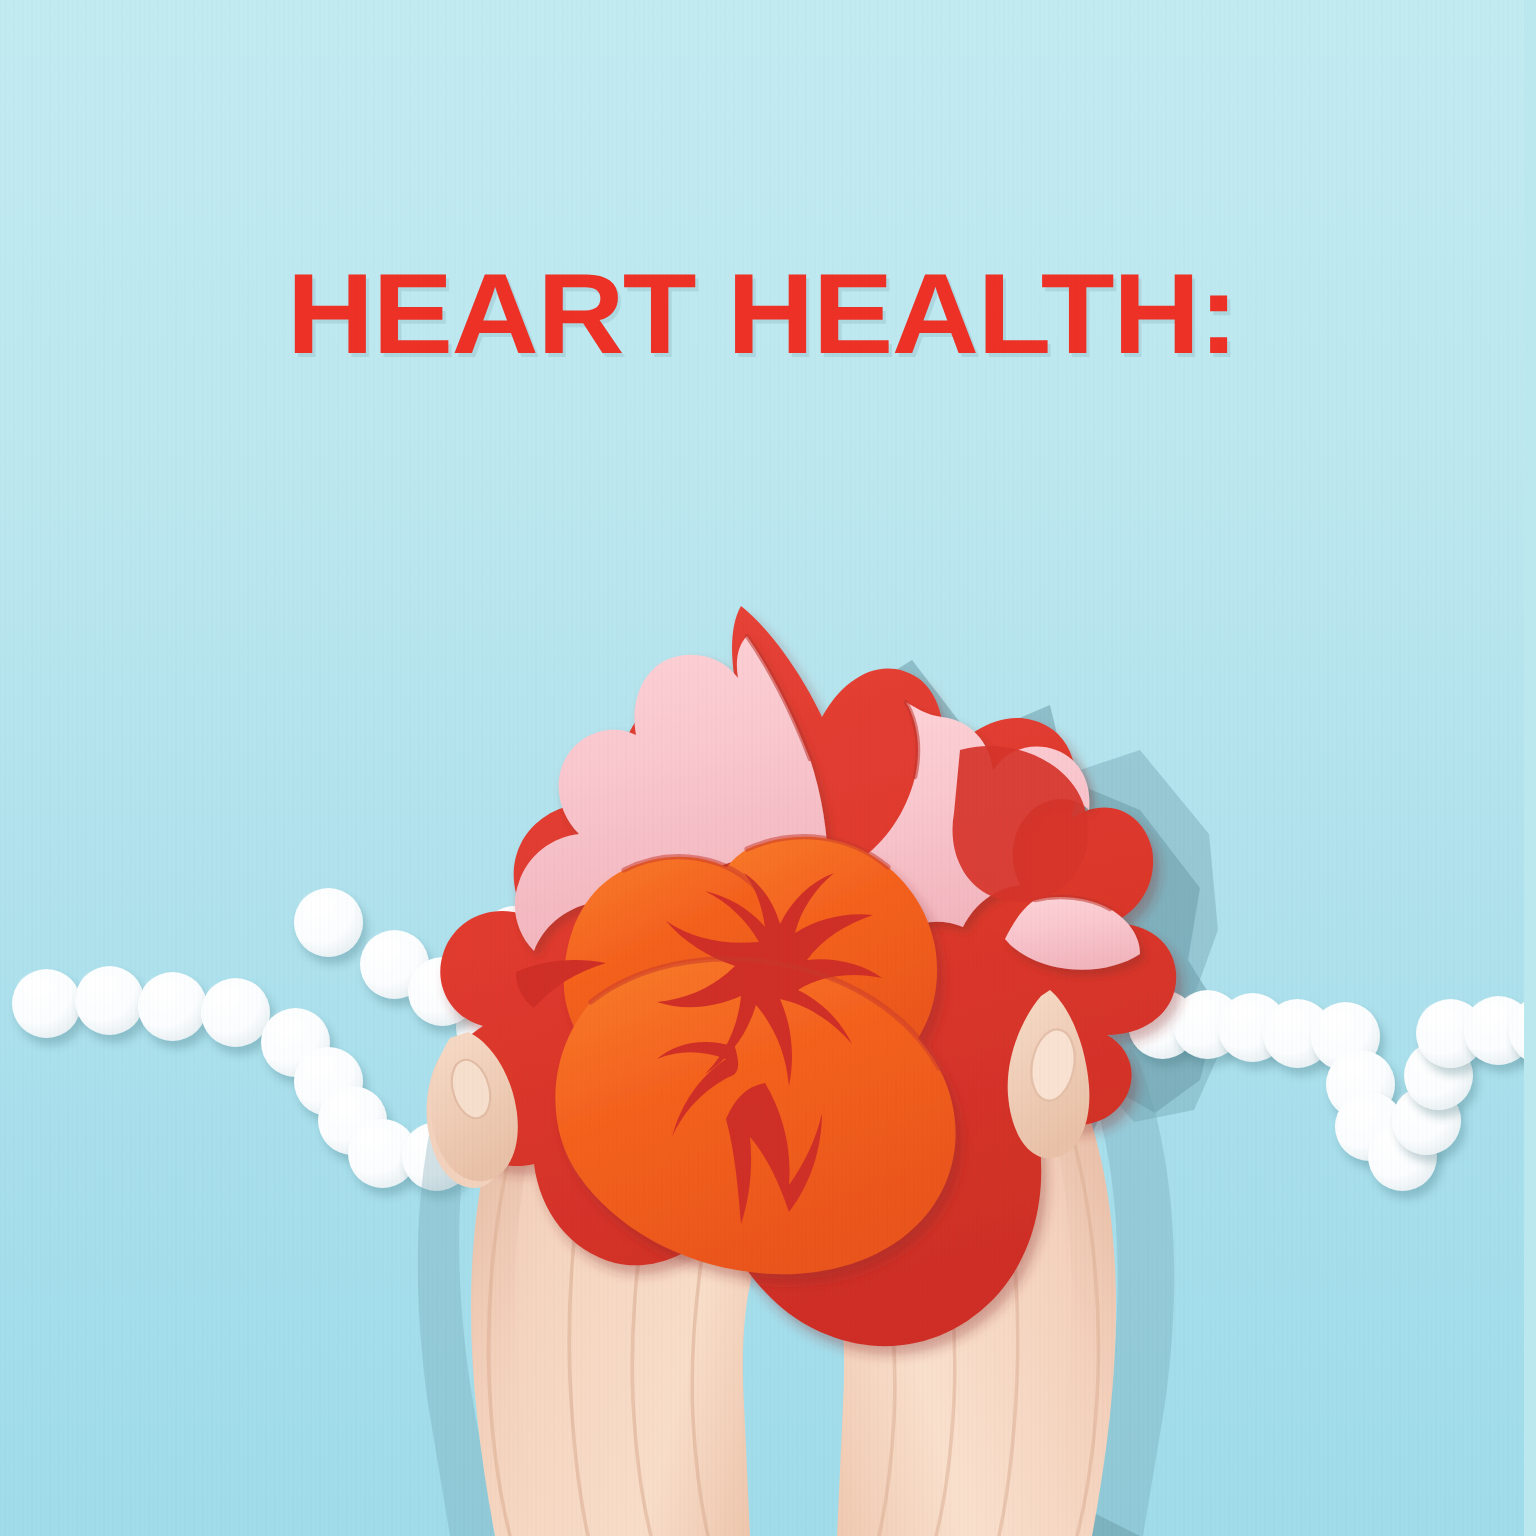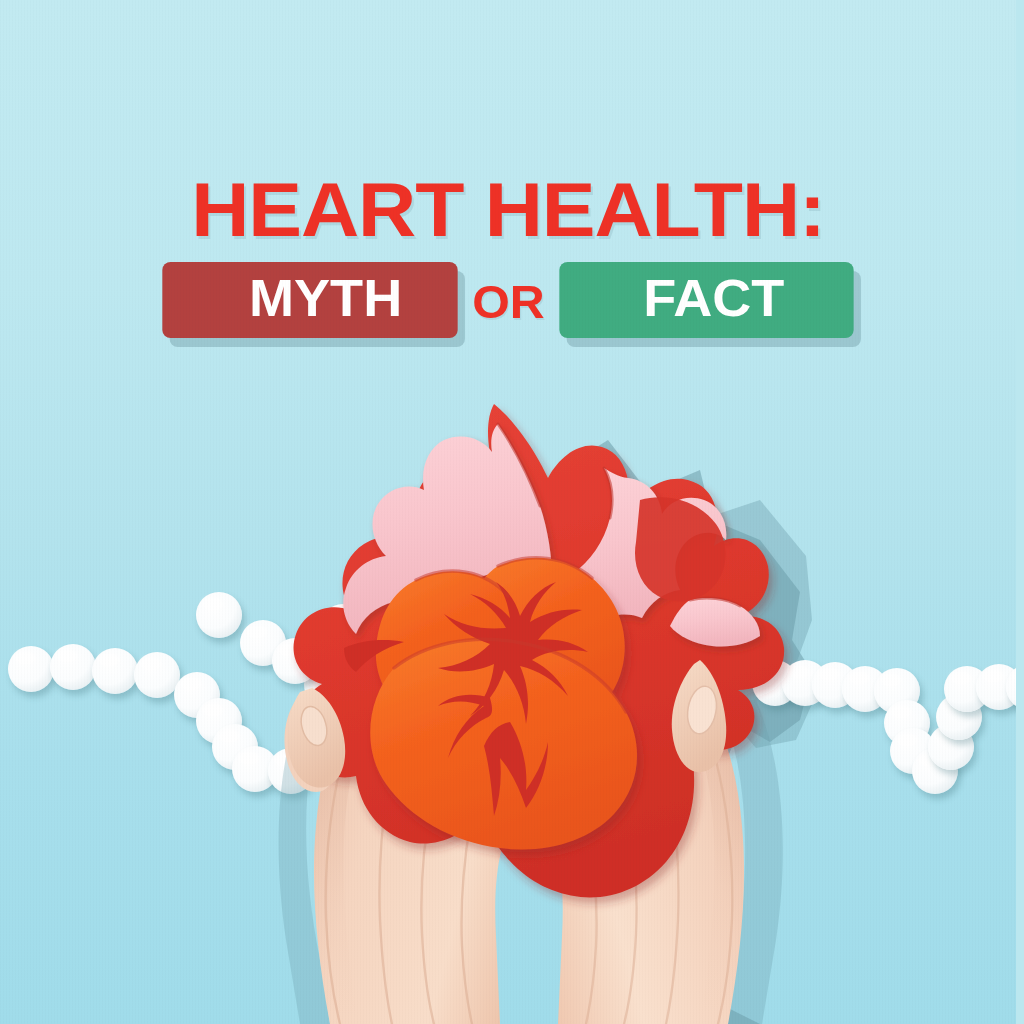--- a/index.html
+++ b/index.html
@@ -457,24 +457,15 @@
       <path d="M700 660 C714 672 724 698 726 724 C728 750 718 770 702 772
                C686 774 674 756 672 730 C670 704 682 678 694 664 Z" fill="url(#fingTip)"></path>
       <ellipse cx="702" cy="710" rx="14" ry="24" transform="rotate(10 702 710)" fill="#f9e2d2" stroke="#e4bfa9" stroke-width="1.5"></ellipse>
     </svg>
   </div>
 
   <div id="headline-block">
     <div id="main-title">HEART HEALTH:</div>
   </div>
 
-  <div id="badge-row">
-    <div class="badge" id="badge-myth">
-      <span>MYTH</span>
-    </div>
-    <div id="or-word">OR</div>
-    <div class="badge" id="badge-fact">
-      <span>FACT</span>
-    </div>
-  </div>
 
   <div id="grain"></div>
 </div>
 
 </body></html>

